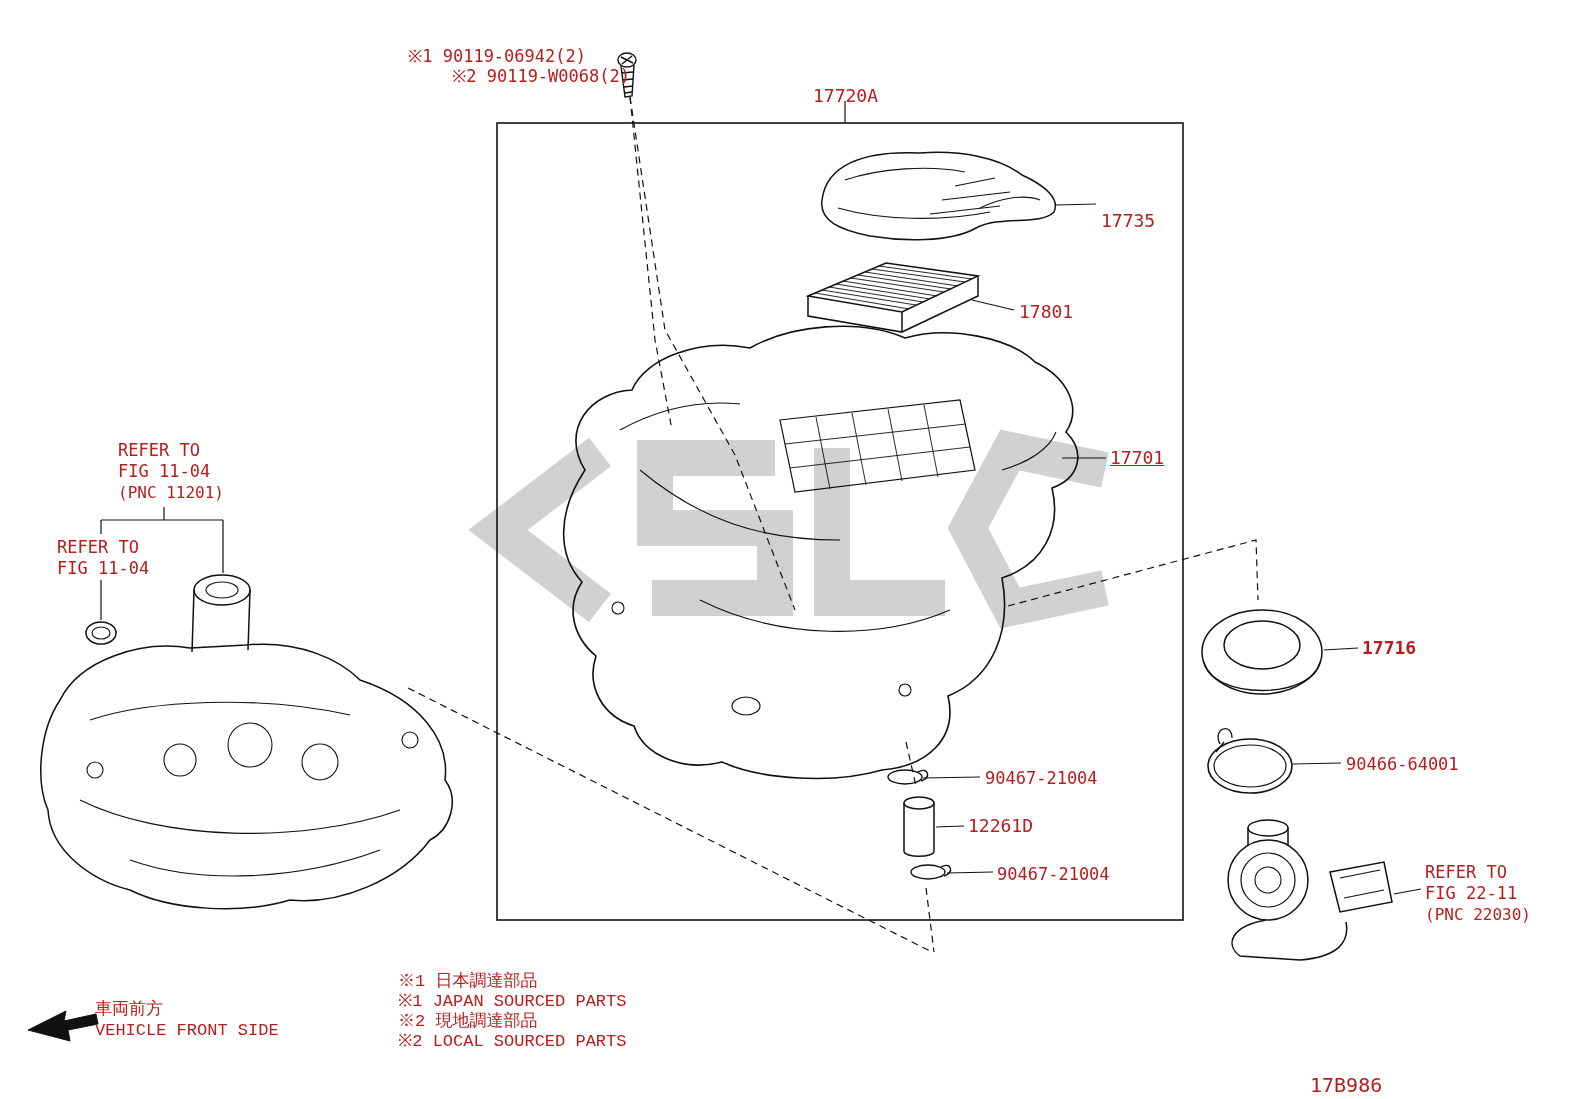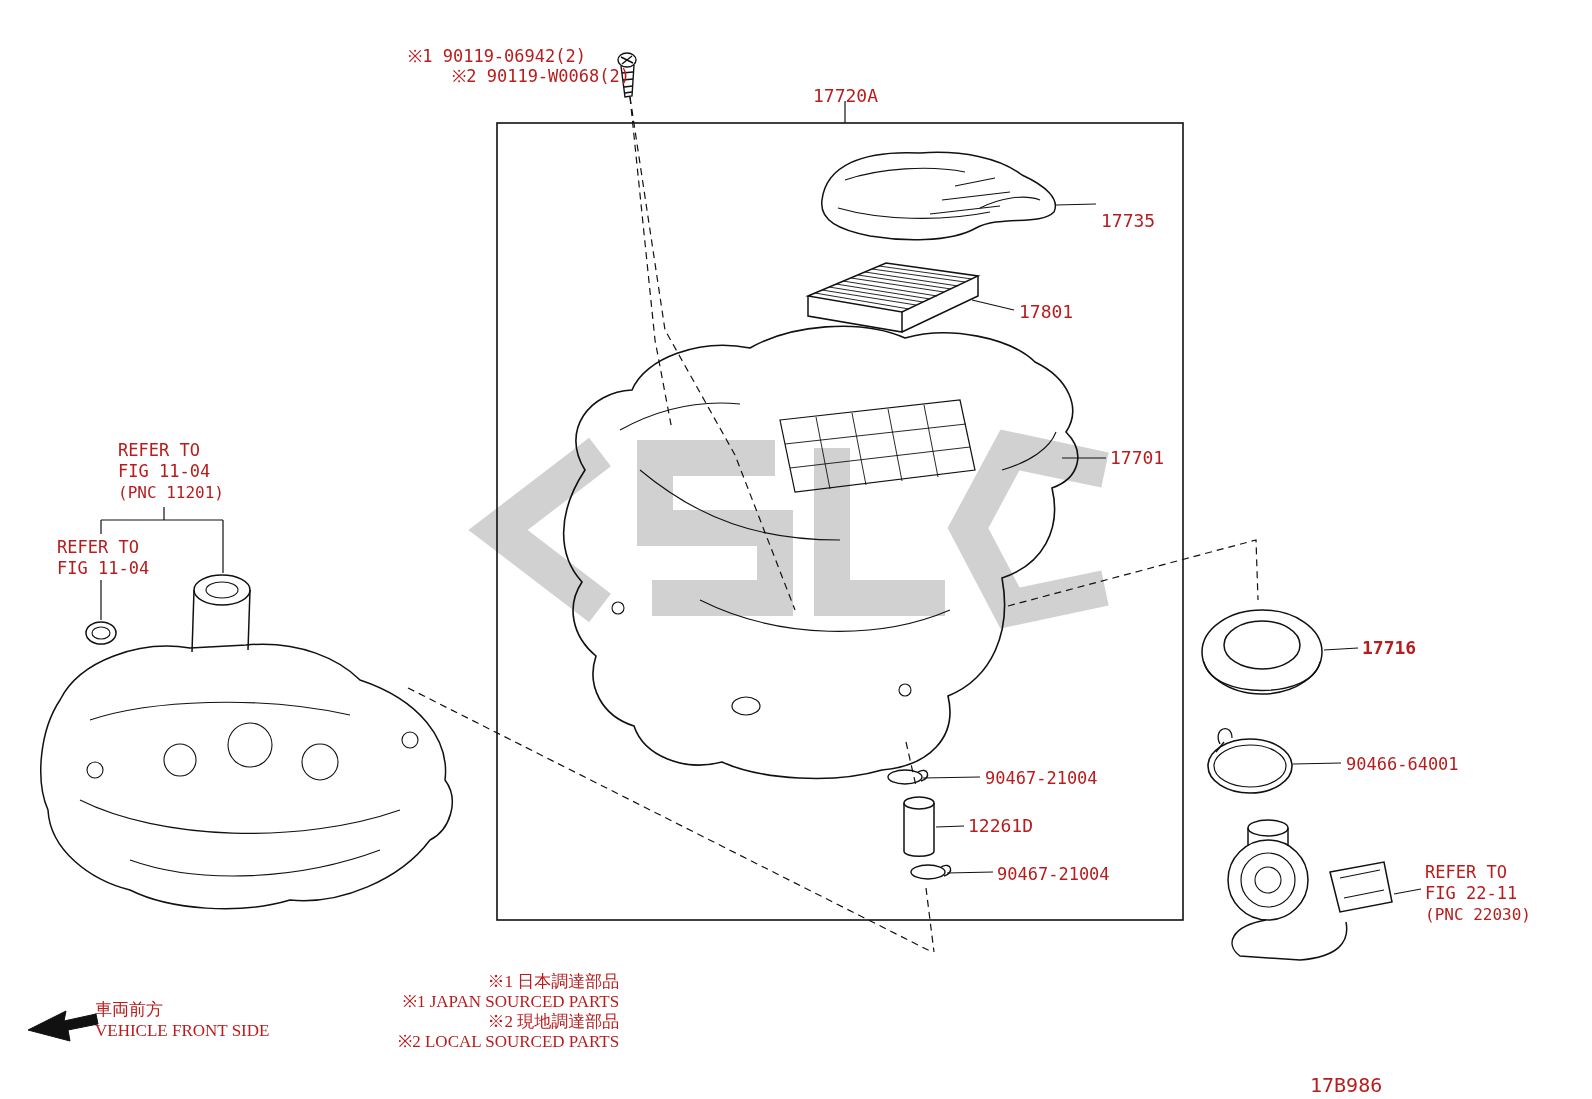--- a/index.html
+++ b/index.html
@@ -1,21 +1,21 @@
 <!DOCTYPE html>
 <html><head>
 <meta charset="utf-8">
 <style>
   html,body{margin:0;padding:0;background:#fff;}
   #stage{position:relative;width:1592px;height:1099px;background:#ffffff;overflow:hidden;
          font-family:"DejaVu Sans Mono",monospace;color:#000;}
   svg{position:absolute;left:0;top:0;}
   .lbl{position:absolute;font-family:"DejaVu Sans Mono",monospace;font-size:17px;
        color:#b91c1c;white-space:nowrap;line-height:20px;}
-  .lbl-sans{font-family:Liberation Serif, serif;text-align:right;}
+  .lbl-sans{font-family:Liberation Mono, monospace;}
   .refer div{line-height:21px;}
   .small{font-size:16px;text-align:right;}
   .footnotes div{line-height:20px;font-size:17px;}
 </style>
 </head>
 <body>
 
 <div id="stage">
 
   <svg width="1592" height="1099" viewBox="0 0 1592 1099">
@@ -155,21 +155,21 @@
       <path d="M96,1014 L64,1021 L66,1011 L28,1030 L70,1041 L68,1030 L98,1024 Z" fill="#111" stroke="#111"></path>
     </g>
   </svg>
 
   <div class="lbl" style="left:408px;top:46px;">※1 90119-06942(2)</div>
   <div class="lbl" style="left:408px;top:66px;margin-left:44px;">※2 90119-W0068(2)</div>
 
   <div class="lbl" style="left:813px;top:86px;font-size:18px;">17720A</div>
   <div class="lbl" style="left:1101px;top:195px;font-size:18px;margin-top:16px;">17735</div>
   <div class="lbl" style="left:1019px;top:302px;font-size:18px;">17801</div>
-  <div class="lbl" style="left:1110px;top:448px;font-size:18px;">17701</div>
+  <div class="lbl" style="left:1110px;top:448px;font-size:18px;text-decoration:underline;">17701</div>
   <div class="lbl" style="left:1362px;top:638px;font-size:18px;font-weight:bold;">17716</div>
   <div class="lbl" style="left:1346px;top:754px;">90466-64001</div>
   <div class="lbl" style="left:985px;top:768px;">90467-21004</div>
   <div class="lbl" style="left:968px;top:816px;font-size:18px;">12261D</div>
   <div class="lbl" style="left:997px;top:864px;">90467-21004</div>
 
   <div class="lbl refer" style="left:118px;top:440px;">
     <div>REFER TO</div>
     <div>FIG 11-04</div>
     <div class="small">(PNC 11201)</div>

